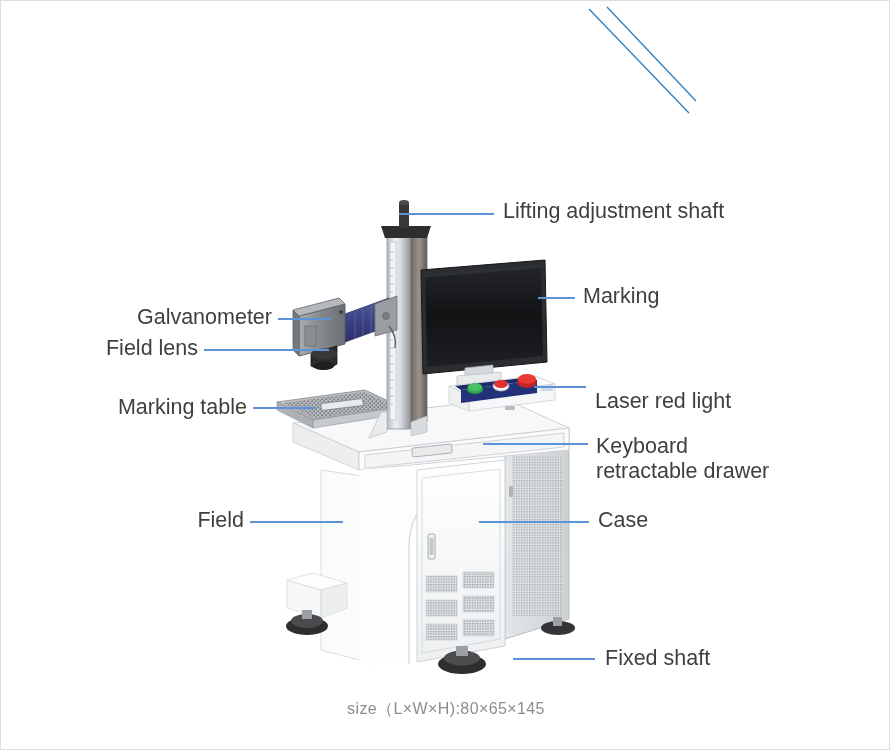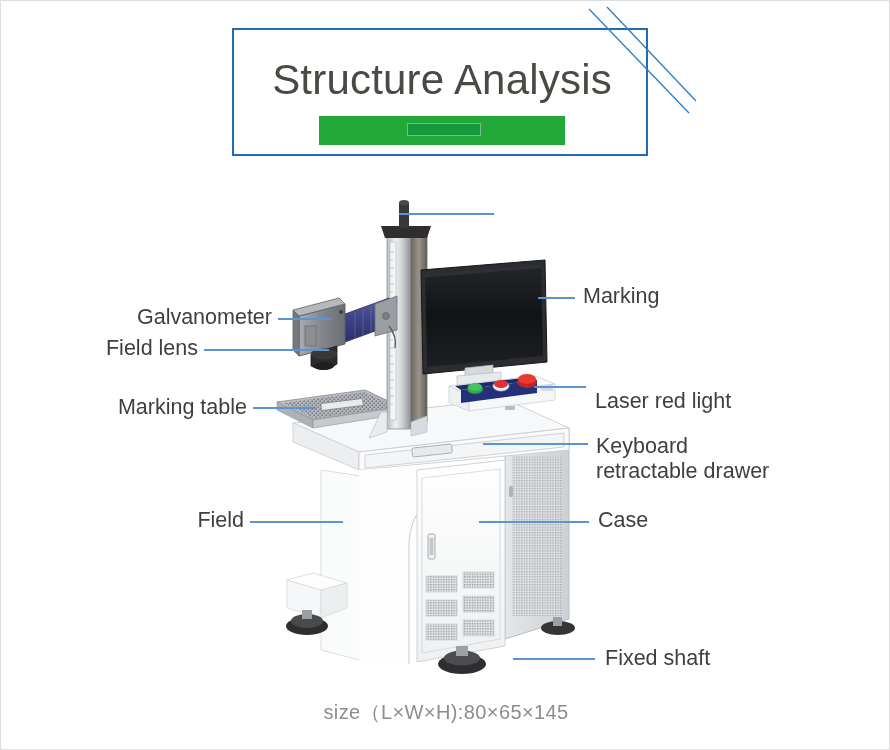--- a/index.html
+++ b/index.html
@@ -96,36 +96,30 @@
     background: #5b93d6;
     height: 1.6px;
   }
 
   #caption {
     position: absolute;
     left: 0;
     top: 698px;
     width: 890px;
     text-align: center;
-    font-size: 20px;
+    font-size: 16px;
     color: #8d8d8d;
     letter-spacing: 0.4px;
   }
 </style>
 </head>
 <body>
 
 <div id="page">
 
-  <div id="title-block">
-    <div id="title-text">Structure Analysis</div>
-    <div id="title-bar">
-      <div id="title-bar-inner"></div>
-    </div>
-  </div>
 
   <svg id="deco-lines" viewBox="0 0 135 128">
     <line x1="28" y1="8" x2="128" y2="112" stroke="#2a7fc4" stroke-width="1.3"></line>
     <line x1="46" y1="6" x2="135" y2="100" stroke="#2a7fc4" stroke-width="1.3"></line>
   </svg>
 
   <svg id="machine" viewBox="0 0 330 480">
     <defs>
       <linearGradient id="colGrad" x1="0" y1="0" x2="1" y2="0">
         <stop offset="0" stop-color="#b9bcc0"></stop>
@@ -319,20 +313,21 @@
   <div class="leader" style="left:537px; top:296px; width:37px;"></div>
   <div class="leader" style="left:277px; top:317px; width:53px;"></div>
   <div class="leader" style="left:203px; top:348px; width:125px;"></div>
   <div class="leader" style="left:533px; top:385px; width:52px;"></div>
   <div class="leader" style="left:252px; top:406px; width:63px;"></div>
   <div class="leader" style="left:482px; top:442px; width:105px;"></div>
   <div class="leader" style="left:249px; top:520px; width:93px;"></div>
   <div class="leader" style="left:478px; top:520px; width:110px;"></div>
   <div class="leader" style="left:512px; top:657px; width:82px;"></div>
 
+  <div class="label" style="left:502px; top:198px;">Lifting adjustment shaft</div>
   <div class="label" style="left:582px; top:283px;">Marking</div>
   <div class="label right-aligned" style="left:0; top:304px; width:271px;">Galvanometer</div>
   <div class="label right-aligned" style="left:0; top:335px; width:197px;">Field lens</div>
   <div class="label" style="left:594px; top:388px;">Laser red light</div>
   <div class="label multiline" style="left:595px; top:433px; width:250px;">
     <div>Keyboard</div>
     <div>retractable drawer</div>
   </div>
   <div class="label right-aligned" style="left:0; top:394px; width:246px;">Marking table</div>
   <div class="label right-aligned" style="left:0; top:507px; width:243px;">Field</div>

